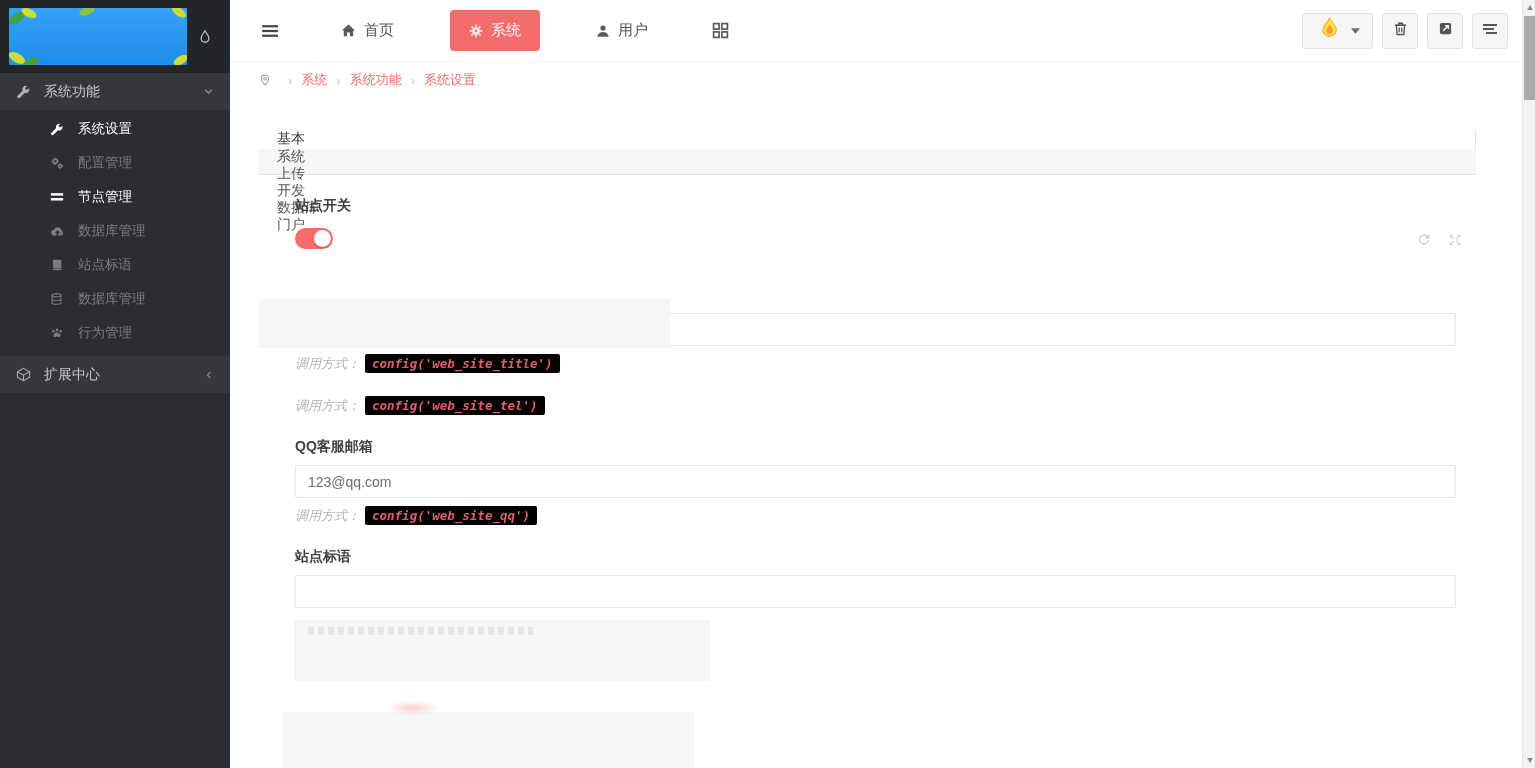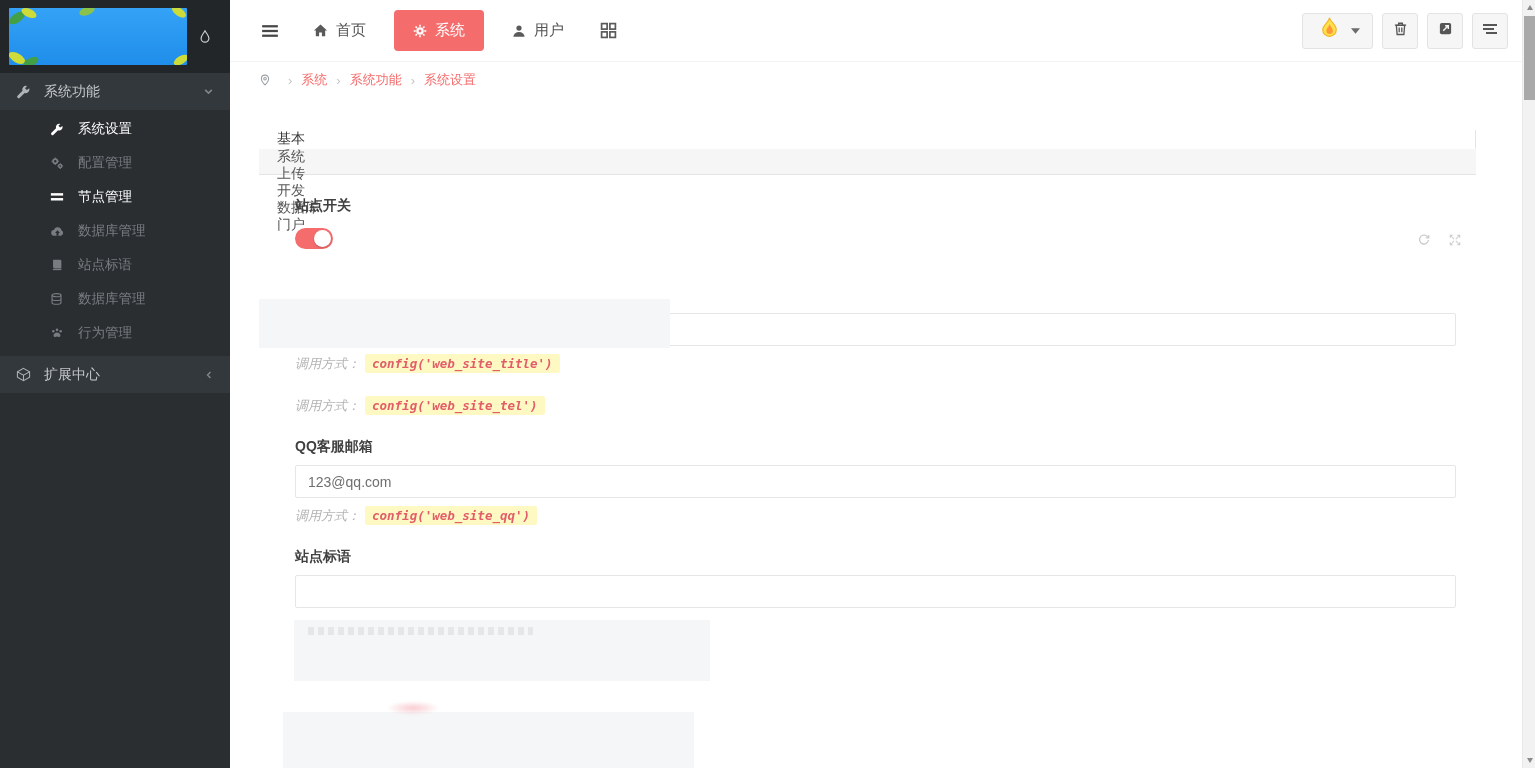--- a/index.html
+++ b/index.html
@@ -17,21 +17,21 @@
   .menu-header .chev, .ext-row .chev { margin-left:auto; color:#81868b; display:flex; }
   .submenu { background:#2a2e31; padding:2px 0; }
   .sub-item { height:34px; display:flex; align-items:center; padding-left:50px; font-size:13.5px;
       color:#787d82; cursor:pointer; }
   .sub-item .mi { width:17px; margin-right:11px; display:flex; }
   .sub-item.active { color:#ffffff; }
   .ext-row { margin-top:4px; }
 
   
   .navbar { position:absolute; left:230px; top:0; width:1305px; height:62px; background:#fff;
-      border-bottom:1px solid #f3f3f3; display:flex; align-items:center; padding:0 27px 0 25px; }
+      border-bottom:1px solid #f3f3f3; display:flex; align-items:center; padding:0 27px 0 25px;gap:28px; }
   .hamburger { color:#474747; display:flex; padding:6px; cursor:pointer; }
   .nav-item { display:flex; align-items:center; gap:8px; color:#545454; font-size:15px;
       padding:10px 14px; margin-left:14px; cursor:pointer; border-radius:4px; }
   .nav-item .nicon { display:flex; color:#5a5a5a; }
   .nav-item.active { background:#f56c6c; color:#fff; padding:11px 19px; }
   .nav-item.active .nicon { color:#fff; }
   .nav-grid { margin-left:16px; color:#5a5a5a; display:flex; padding:6px; cursor:pointer; }
   .nav-right { margin-left:auto; display:flex; gap:9px; align-items:center; }
   .tool-btn { height:36px; background:#f6f6f6; border:1px solid #e3e3e3; border-radius:3px;
       display:flex; align-items:center; justify-content:center; color:#565656; cursor:pointer; }
@@ -61,21 +61,21 @@
 
   
   .group { margin-bottom:23px; }
   .f-label { font-size:14px; font-weight:bold; color:#404040; margin-bottom:9px; min-height:17px; }
   .f-input { width:1161px; height:33px; border:1px solid #e6e6e6; border-radius:2px;
       padding:0 12px; font-size:14px; color:#6f6f6f; outline:none; background:#fff;
       font-family:"Liberation Sans", sans-serif; display:block; }
   .f-help { margin-top:8px; font-size:13px; color:#b3b3b3; font-style:italic; min-height:18px;
       display:flex; align-items:center; }
   .code-badge { font-family:"DejaVu Sans Mono", monospace; font-style:italic; color:#e25d6a;
-      background:#fef9c3; padding:2px 7px; border-radius:2px; font-size:12.5px; margin-left:5px;
+      background:#000000; padding:2px 7px; border-radius:2px; font-size:12.5px; margin-left:5px;
       font-weight:bold; }
   .switch { width:38px; height:21px; background:#f56c6c; border-radius:11px; position:relative;
       margin:13px 0 12px 0; cursor:pointer; }
   .switch .knob { position:absolute; right:2px; top:2px; width:17px; height:17px; background:#fff;
       border-radius:50%; box-shadow:0 1px 2px rgba(0,0,0,.2); }
   .group.switch-group { margin-bottom:38px; }
   .group.slogan-group { margin-bottom:45px; }
 
   
   .redact { position:absolute; background:#f5f6f7; }

